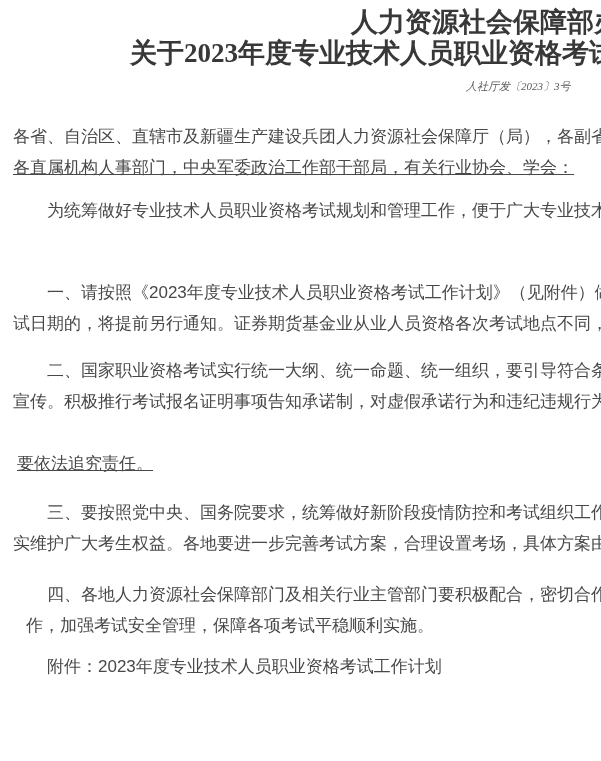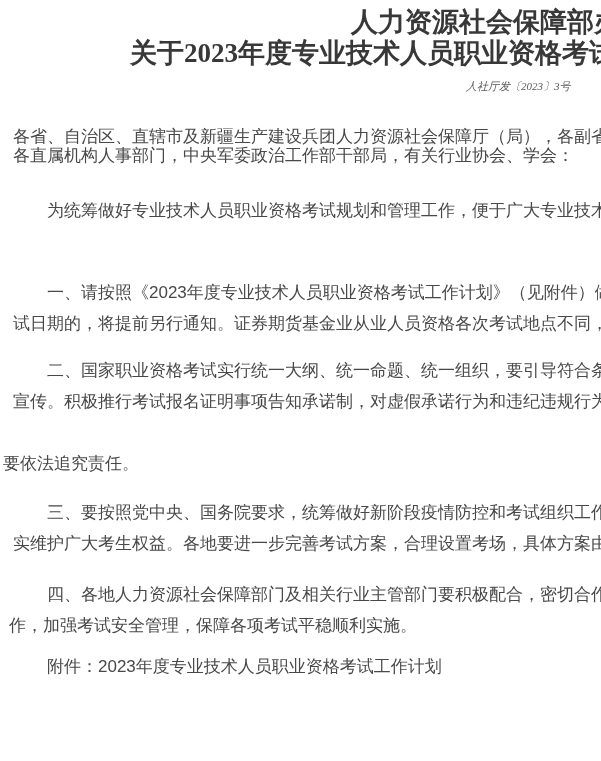--- a/index.html
+++ b/index.html
@@ -44,33 +44,33 @@
   .line {
     position: absolute;
     white-space: nowrap;
     font-family: "Liberation Sans", "DejaVu Sans", sans-serif;
     font-size: 17px;
     line-height: 20px;
     color: #484848;
     letter-spacing: 0;
   }
   #ln0  { top: 127px; left: 13px; }
-  #ln1  { top: 146px; left: 13px; }
+  #ln1  { top: 158px; left: 13px; text-decoration: underline; }
   #ln2  { top: 201px; left: 47px; }
   #ln3  { top: 233px; left: 13px; }
   #ln4  { top: 283px; left: 47px; }
   #ln5  { top: 314px; left: 13px; }
   #ln6  { top: 361px; left: 47px; }
   #ln7  { top: 392px; left: 13px; }
   #ln8  { top: 423px; left: 13px; }
-  #ln9  { top: 454px; left: 3px; }
+  #ln9  { top: 454px; left: 17px; text-decoration: underline; }
   #ln10 { top: 503px; left: 47px; }
   #ln11 { top: 534px; left: 13px; }
   #ln12 { top: 585px; left: 47px; }
-  #ln13 { top: 616px; left: 9px; }
+  #ln13 { top: 616px; left: 26px; }
   #ln14 { top: 657px; left: 47px; }
 </style>
 </head>
 <body>
 
 <div class="viewport">
 
   <div id="title1" class="doc-title">人力资源社会保障部办</div>
 
   <div id="title2" class="doc-title">关于2023年度专业技术人员职业资格考试</div>

